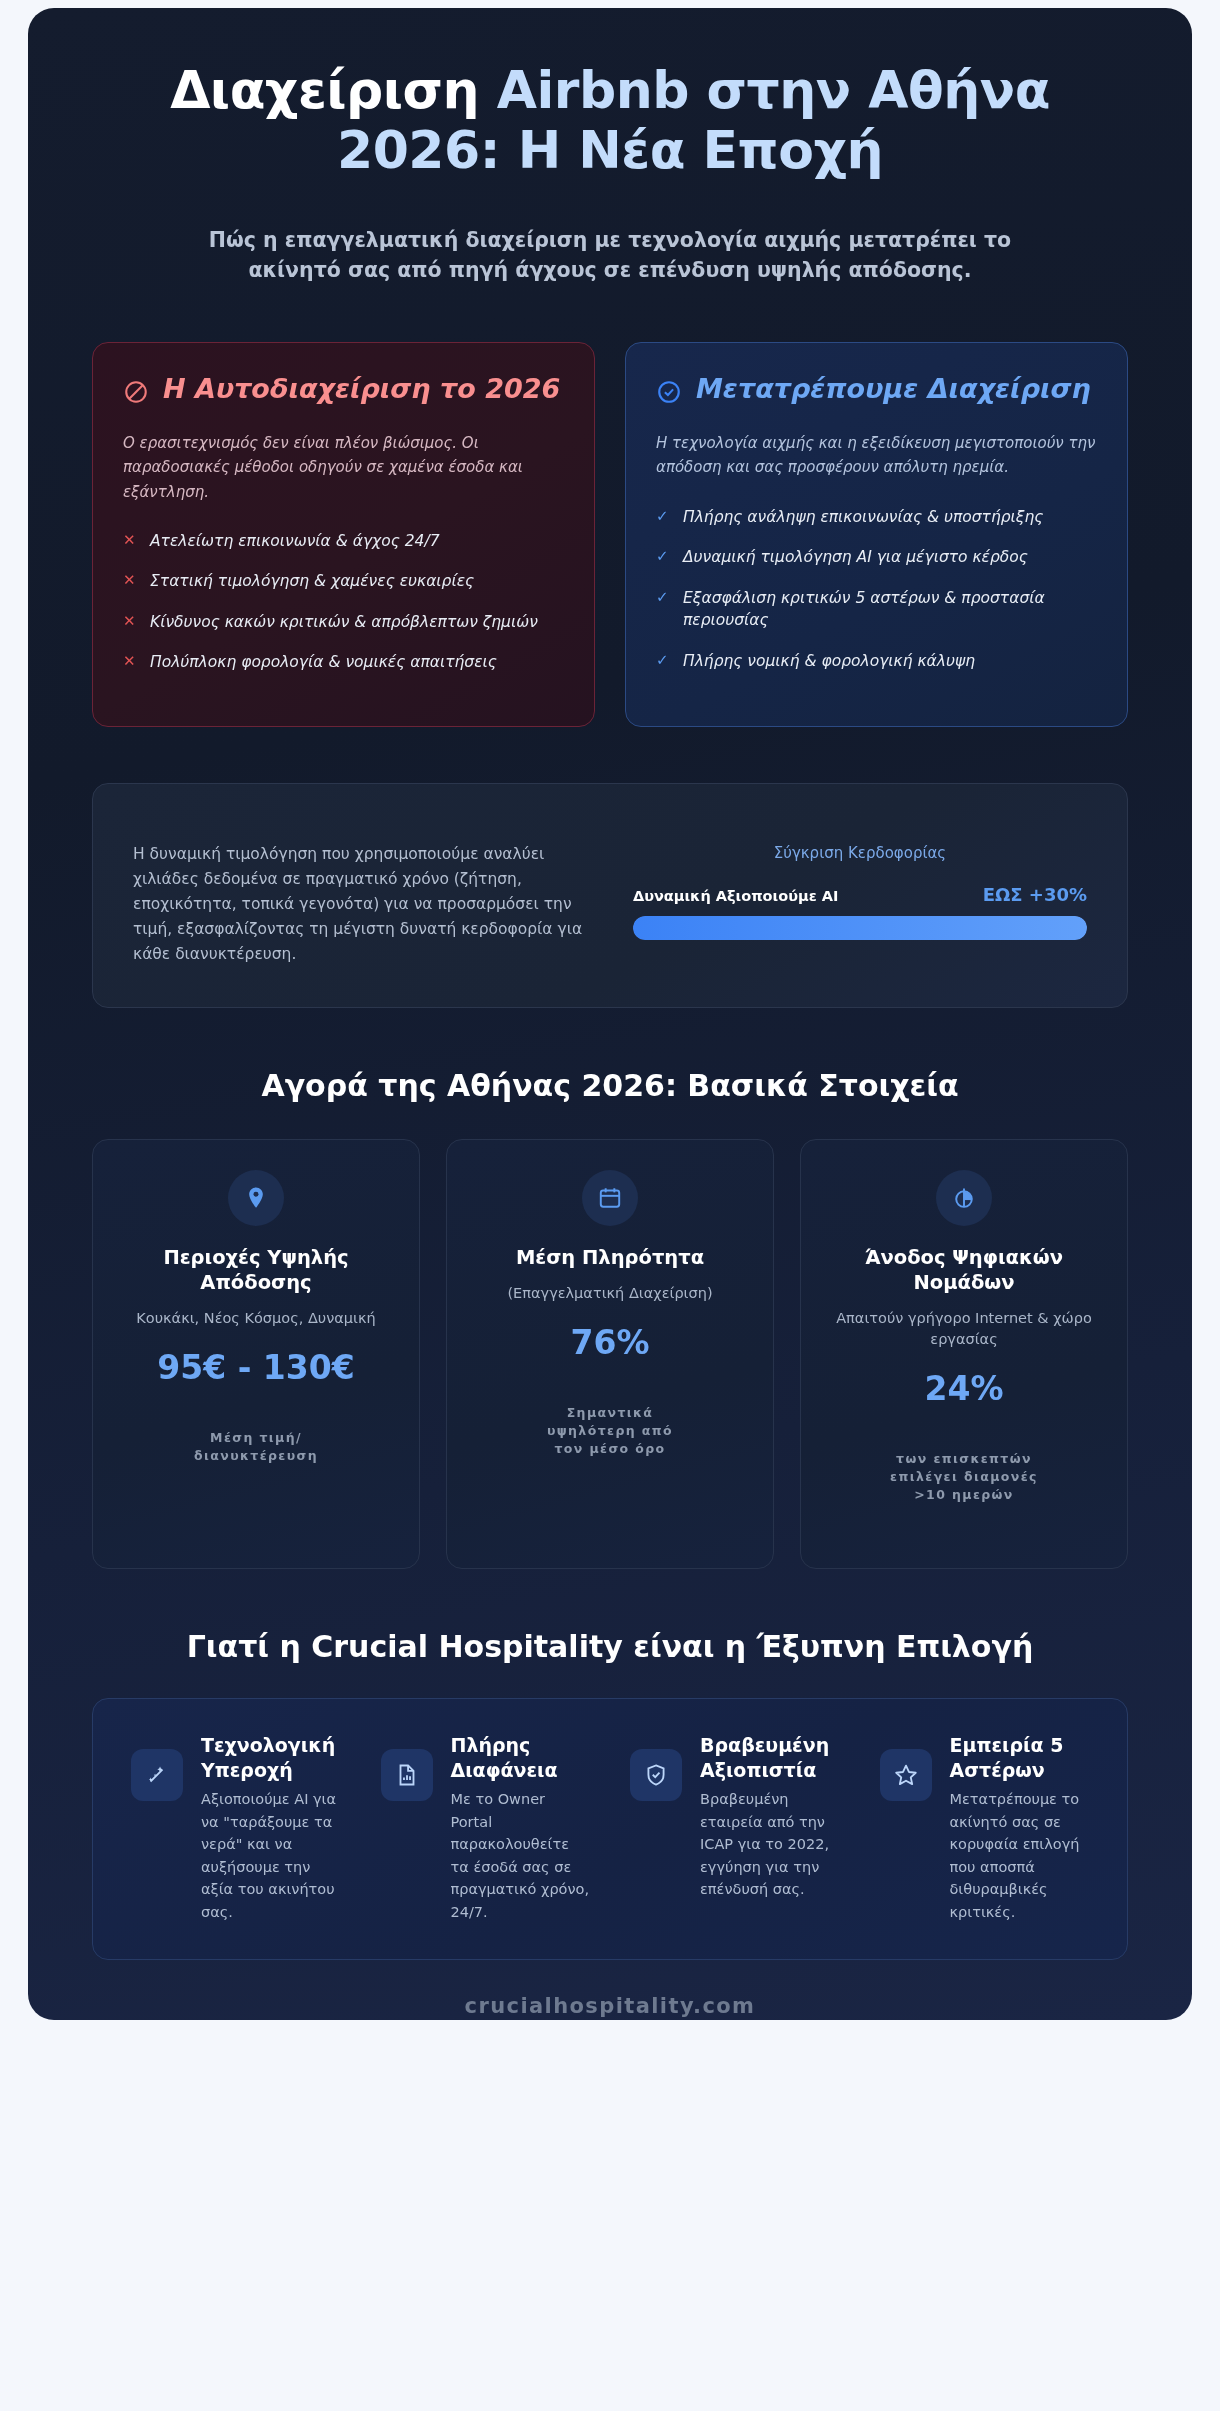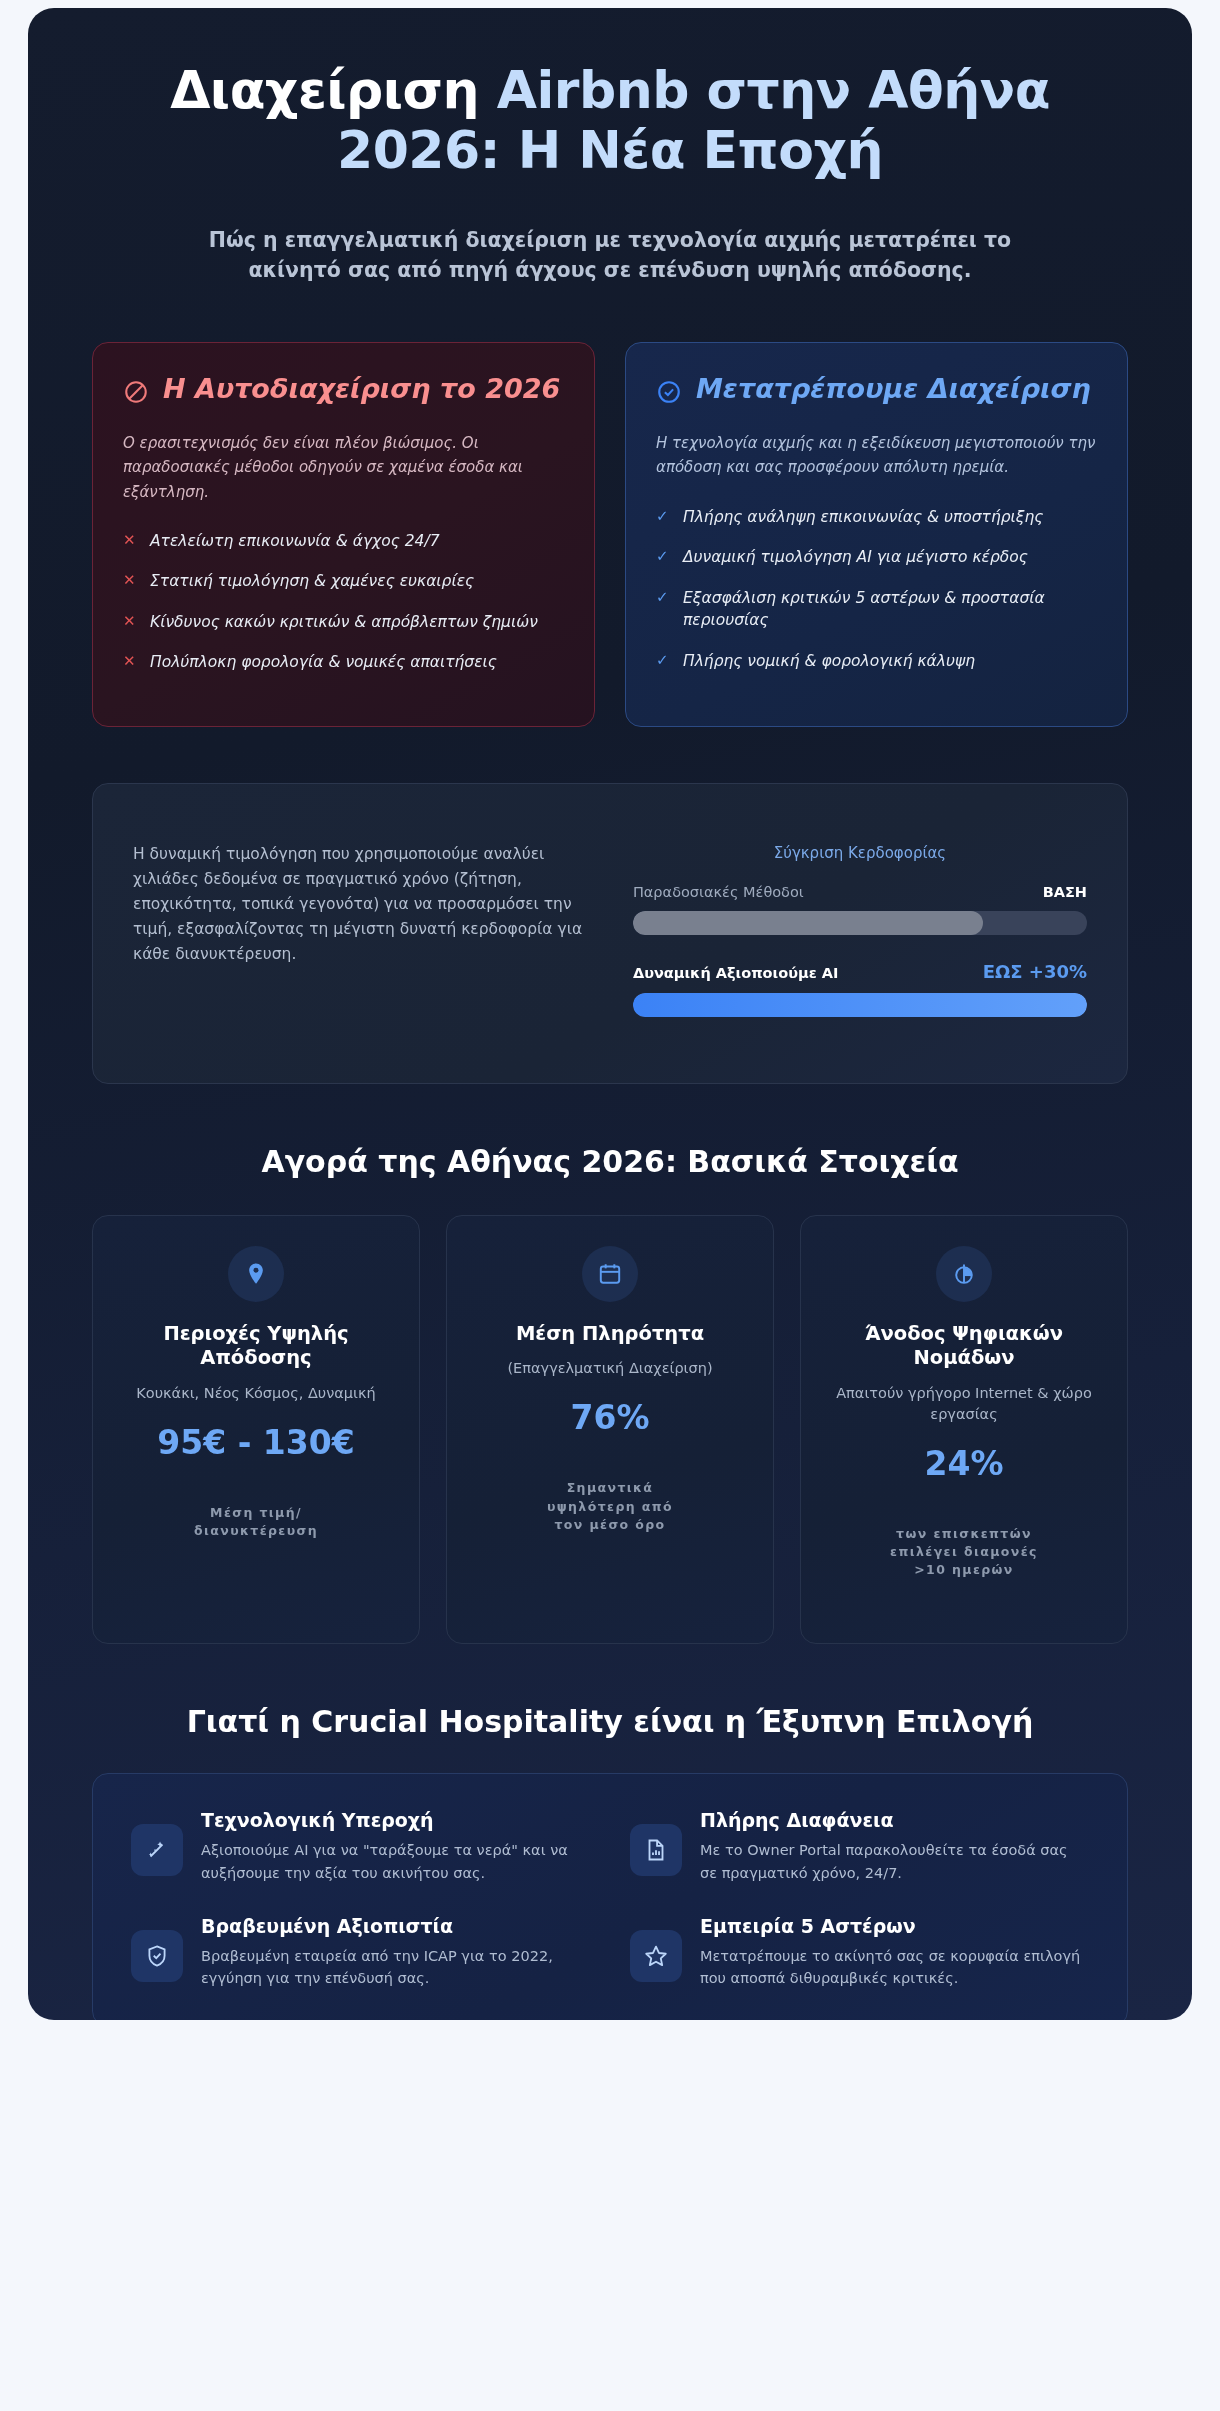--- a/index.html
+++ b/index.html
@@ -178,21 +178,21 @@
   .stat .foot { margin-top: 8px; font-size: 12.5px; line-height: 1.45; color: #8e9aad; }
 
   
   .why {
     margin: 34px 64px 0 64px;
     background: linear-gradient(150deg, #17254a 0%, #152244 55%, #16254b 100%);
     border: 1px solid #273b66;
     border-radius: 16px;
     padding: 34px 38px 36px 38px;
     display: grid;
-    grid-template-columns: 1fr 1fr;
+    grid-template-columns: 1fr 1fr 1fr 1fr;
     column-gap: 40px;
     row-gap: 30px;
   }
   .wcell { display: flex; gap: 18px; align-items: flex-start; }
   .wcell .sq {
     flex: 0 0 52px;
     width: 52px; height: 52px;
     border-radius: 12px;
     background: #1f3566;
     display: flex; align-items: center; justify-content: center;
@@ -291,29 +291,20 @@
 
   </div>
 
   <div class="ai">
     <div class="ai-left">
       <p>Η δυναμική τιμολόγηση που χρησιμοποιούμε αναλύει χιλιάδες δεδομένα σε πραγματικό χρόνο (ζήτηση, εποχικότητα, τοπικά γεγονότα) για να προσαρμόσει την τιμή, εξασφαλίζοντας τη μέγιστη δυνατή κερδοφορία για κάθε διανυκτέρευση.</p>
     </div>
     <div class="ai-right">
       <div class="ctitle">Σύγκριση Κερδοφορίας</div>
 
-      <div class="barblock">
-        <div class="barlabels">
-          <span class="lname">Παραδοσιακές Μέθοδοι</span>
-          <span class="lval">ΒΑΣΗ</span>
-        </div>
-        <div class="track">
-          <div class="fill grey" style="width: 77%;"></div>
-        </div>
-      </div>
 
       <div class="barblock hi">
         <div class="barlabels">
           <span class="lname">Δυναμική Αξιοποιούμε AI</span>
           <span class="lval">ΕΩΣ +30%</span>
         </div>
         <div class="track">
           <div class="fill blue" style="width: 100%;"></div>
         </div>
       </div>

